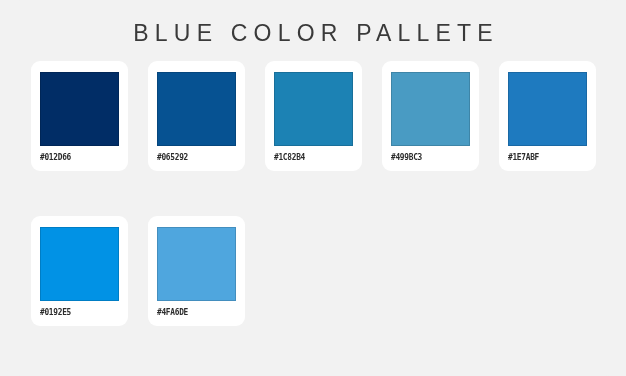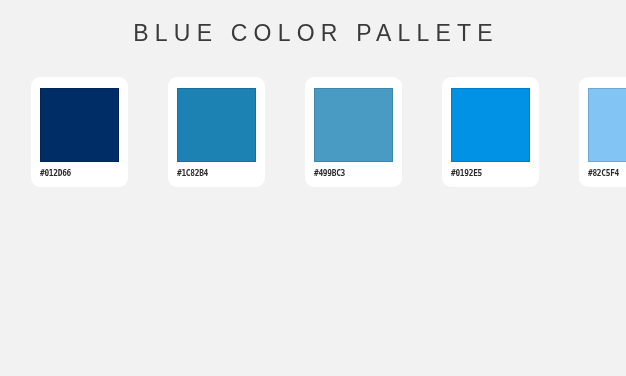--- a/index.html
+++ b/index.html
@@ -35,28 +35,27 @@
     letter-spacing: 6.2px;
     color: #3a3a3a;
     white-space: nowrap;
     line-height: 1;
     text-indent: 6.2px;
   }
 
   #swatch-grid {
     position: absolute;
     left: 31px;
-    top: 77px;
+    top: 61px;
     width: 564px;
     display: grid;
     grid-template-columns: repeat(5, 97px);
     grid-template-rows: repeat(2, 110px);
     column-gap: 20px;
     row-gap: 45px;
-    gap: 40px;
   }
 
   .swatch-card {
     width: 97px;
     height: 110px;
     background: #ffffff;
     border-radius: 9px;
     box-sizing: border-box;
     padding: 11px 9px 0 9px;
     position: relative;
@@ -90,30 +89,38 @@
 <div id="palette-page">
 
   <div id="page-title">BLUE COLOR PALLETE</div>
 
   <div id="swatch-grid">
       <div class="swatch-card">
         <div class="swatch-chip" style="background: rgb(1, 45, 102);"></div>
         <div class="swatch-hex">#012D66</div>
       </div>
       <div class="swatch-card">
+        <div class="swatch-chip" style="background: rgb(6, 82, 146);"></div>
+        <div class="swatch-hex">#065292</div>
+      </div>
+      <div class="swatch-card">
         <div class="swatch-chip" style="background: rgb(28, 130, 180);"></div>
         <div class="swatch-hex">#1C82B4</div>
       </div>
       <div class="swatch-card">
         <div class="swatch-chip" style="background: rgb(73, 155, 195);"></div>
         <div class="swatch-hex">#499BC3</div>
       </div>
       <div class="swatch-card">
+        <div class="swatch-chip" style="background: rgb(30, 122, 191);"></div>
+        <div class="swatch-hex">#1E7ABF</div>
+      </div>
+      <div class="swatch-card">
         <div class="swatch-chip" style="background: rgb(1, 146, 229);"></div>
         <div class="swatch-hex">#0192E5</div>
       </div>
       <div class="swatch-card">
-        <div class="swatch-chip" style="background: rgb(130, 197, 244);"></div>
-        <div class="swatch-hex">#82C5F4</div>
+        <div class="swatch-chip" style="background: rgb(79, 166, 222);"></div>
+        <div class="swatch-hex">#4FA6DE</div>
       </div>
     </div>
 
 </div>
 
 </body></html>

